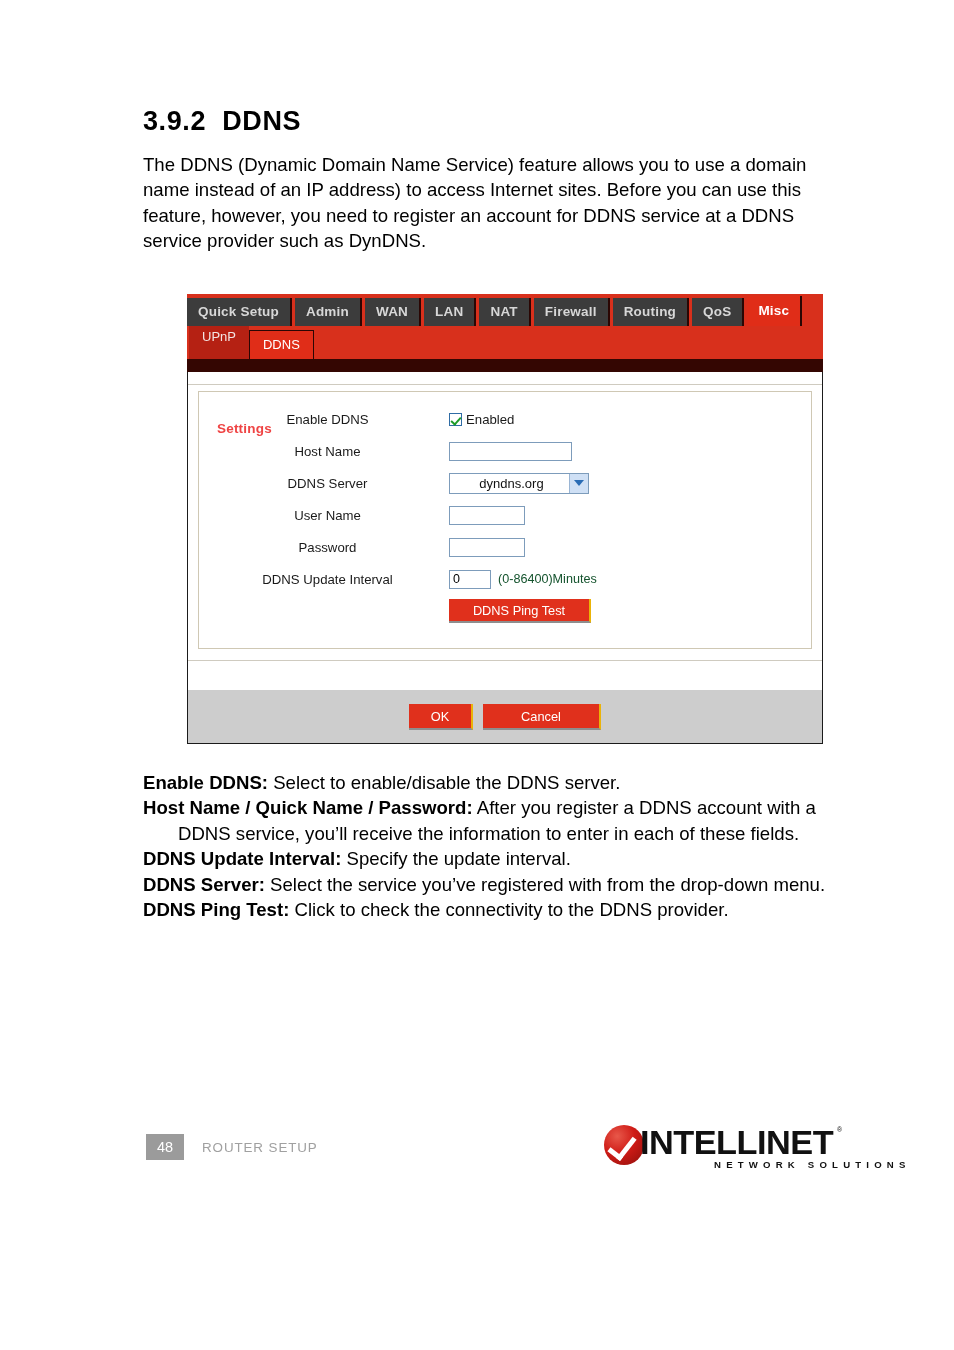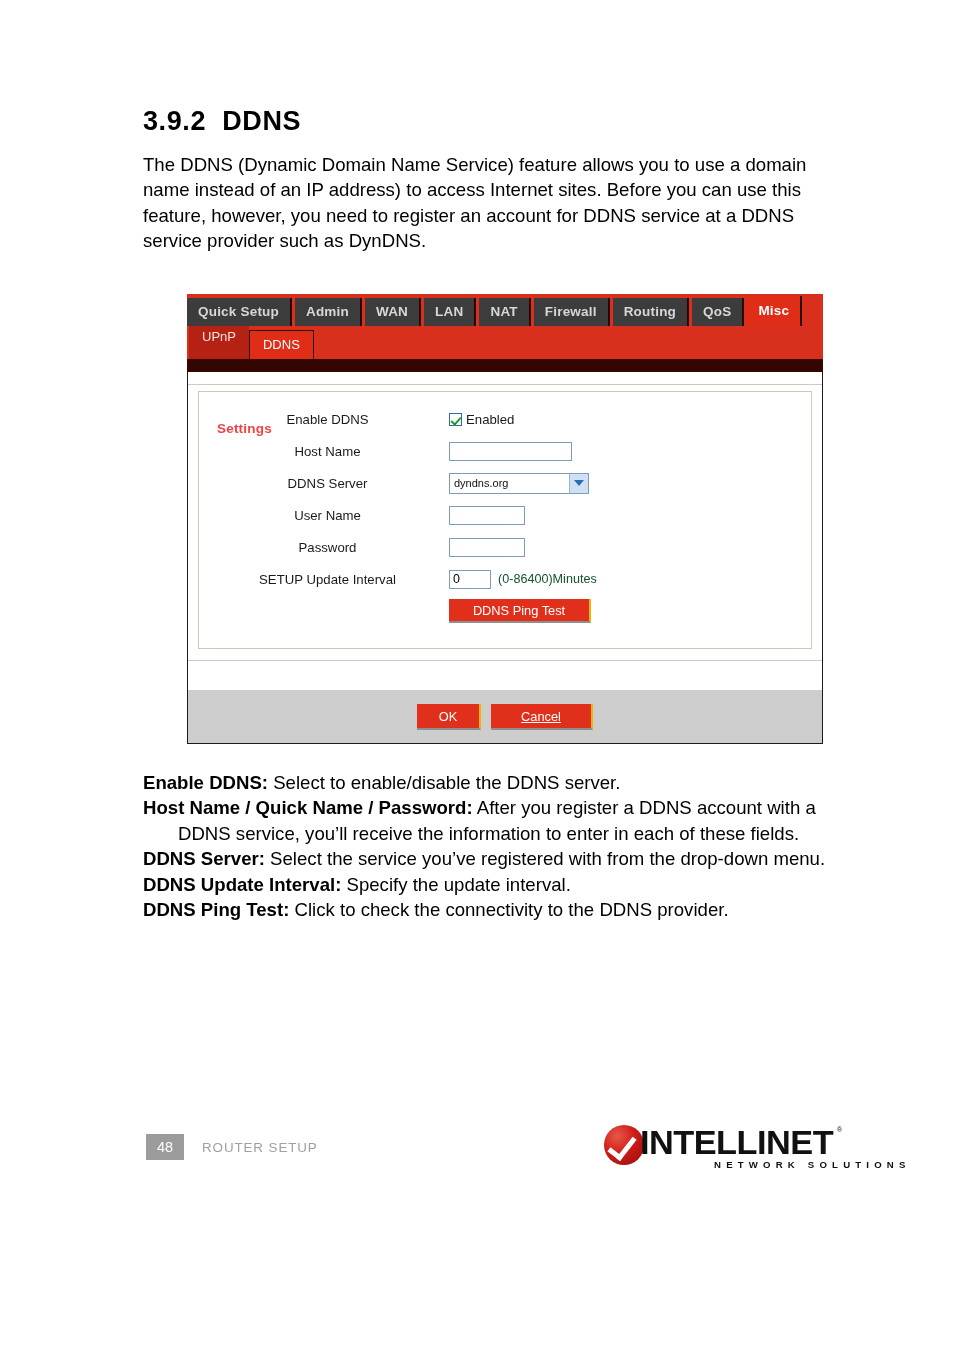--- a/index.html
+++ b/index.html
@@ -239,25 +239,26 @@
     width: 140px;
     height: 21px;
     border: 1px solid #7d9cbb;
     background: #ffffff;
     display: flex;
     align-items: center;
     box-sizing: border-box;
     position: relative;
   }
   .sel-value {
-    font-size: 11px;
+    font-size: 13px;
     padding-left: 4px;
     color: #111;
     flex: 1;
     white-space: nowrap;
+    text-align: center;
   }
   .sel-arrow {
     width: 19px;
     height: 19px;
     background: #cfe0f5;
     border-left: 1px solid #9ab5d4;
     display: flex;
     align-items: center;
     justify-content: center;
     box-sizing: border-box;
@@ -306,24 +307,23 @@
     align-items: center;
     justify-content: center;
   }
   .btn-ok {
     width: 64px;
     height: 26px;
     line-height: 26px;
     margin-right: 10px;
   }
   .btn-cancel {
-    width: 102px;
+    width: 118px;
     height: 26px;
     line-height: 26px;
-    text-decoration: underline;
   }
 
   
   .defs {
     position: absolute;
     left: 143px;
     top: 770px;
     width: 712px;
     font-size: 18.6px;
     line-height: 25.4px;
@@ -491,21 +491,21 @@
             </div>
 
             <div class="row">
               <div class="row-label">Password</div>
               <div class="row-field">
                 <input class="txt mid" type="text" value="" style="">
               </div>
             </div>
 
             <div class="row">
-              <div class="row-label">SETUP Update Interval</div>
+              <div class="row-label">DDNS Update Interval</div>
               <div class="row-field">
                 <input class="txt small" type="text" value="0" style="">
                 <span class="hint">(0-86400)Minutes</span>
               </div>
             </div>
 
             <div class="row">
               <div class="row-label"></div>
               <div class="row-field">
                 <div class="btn-red btn-ping">DDNS Ping Test</div>
@@ -520,22 +520,22 @@
         <div class="btn-red btn-ok">OK</div>
         <div class="btn-red btn-cancel">Cancel</div>
       </div>
 
     </div>
   </div>
 
   <div class="defs">
     <p class="def"><span class="term">Enable DDNS:</span><span> Select to enable/disable the DDNS server.</span></p>
     <p class="def"><span class="term">Host Name / Quick Name / Password:</span><span> After you register a DDNS account with a DDNS service, you’ll receive the information to enter in each of these fields.</span></p>
+    <p class="def"><span class="term">DDNS Update Interval:</span><span> Specify the update interval.</span></p>
     <p class="def"><span class="term">DDNS Server:</span><span> Select the service you’ve registered with from the drop-down menu.</span></p>
-    <p class="def"><span class="term">DDNS Update Interval:</span><span> Specify the update interval.</span></p>
     <p class="def"><span class="term">DDNS Ping Test:</span><span> Click to check the connectivity to the DDNS provider.</span></p>
   </div>
 
   <div class="pagenum">48</div>
   <div class="footer-label">ROUTER SETUP</div>
 
   <div class="logo">
     <div class="logo-mark"></div>
     <div class="logo-word">INTELLINET</div>
     <div class="logo-reg">®</div>

